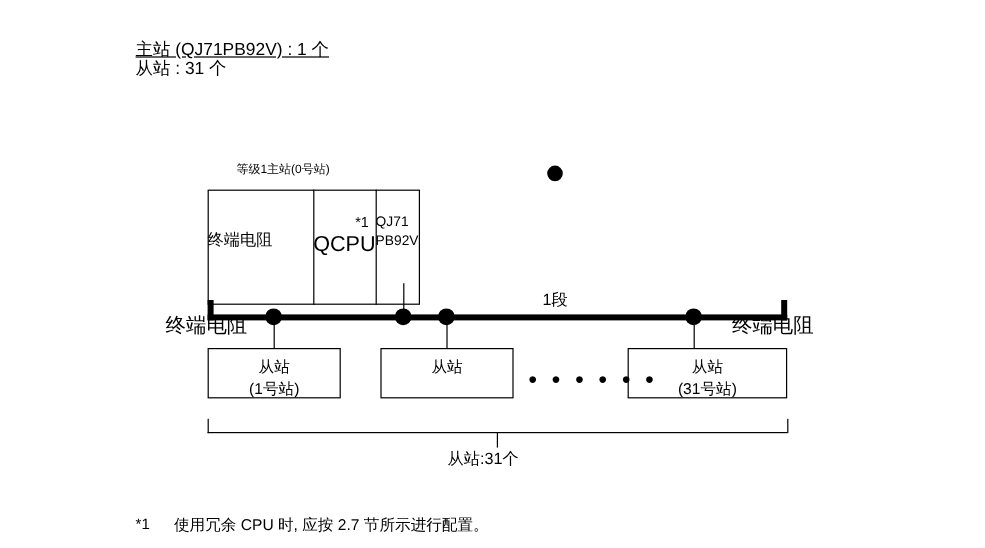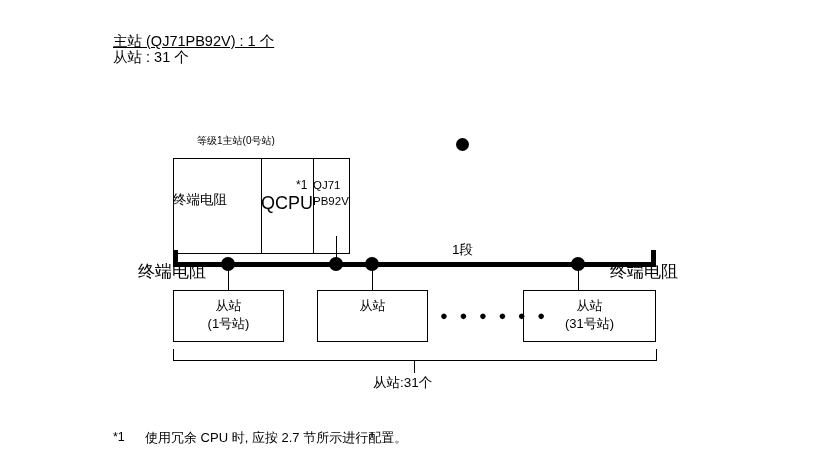--- a/index.html
+++ b/index.html
@@ -137,21 +137,21 @@
     top: 257px;
   }
   .node-dot.n1 { left: 221px; }
   .node-dot.n2 { left: 329px; }
   .node-dot.n3 { left: 365px; }
   .node-dot.n4 { left: 571px; }
 
   
   .slave {
     top: 290px;
-    height: 52px;
+    height: 42px;
     border: 1.6px solid #000;
     box-sizing: border-box;
     background: #fff;
     font-size: 13px;
     text-align: center;
     line-height: 1.35;
     padding-top: 6px;
     white-space: nowrap;
   }
   .slave.s1 { left: 173px; width: 111px; }

